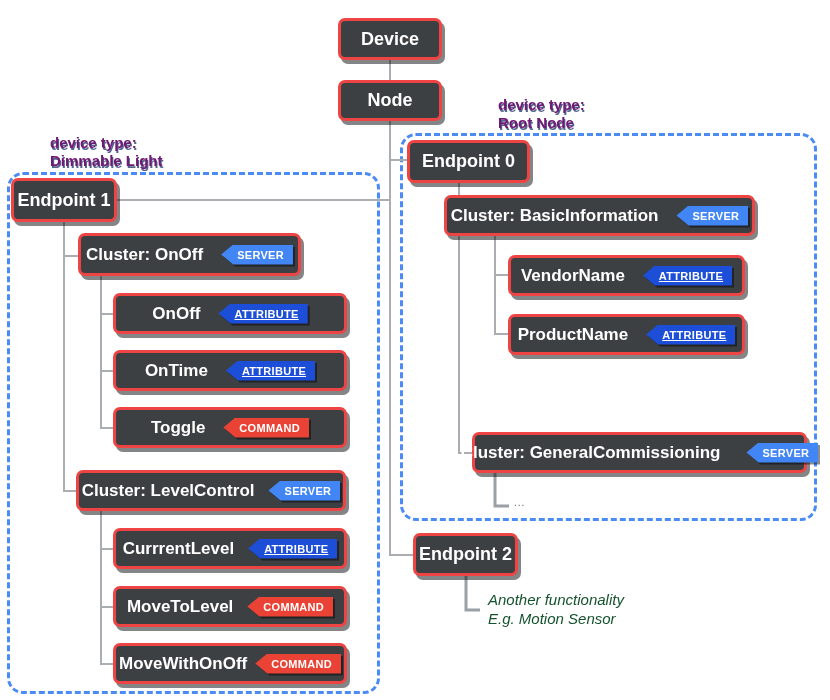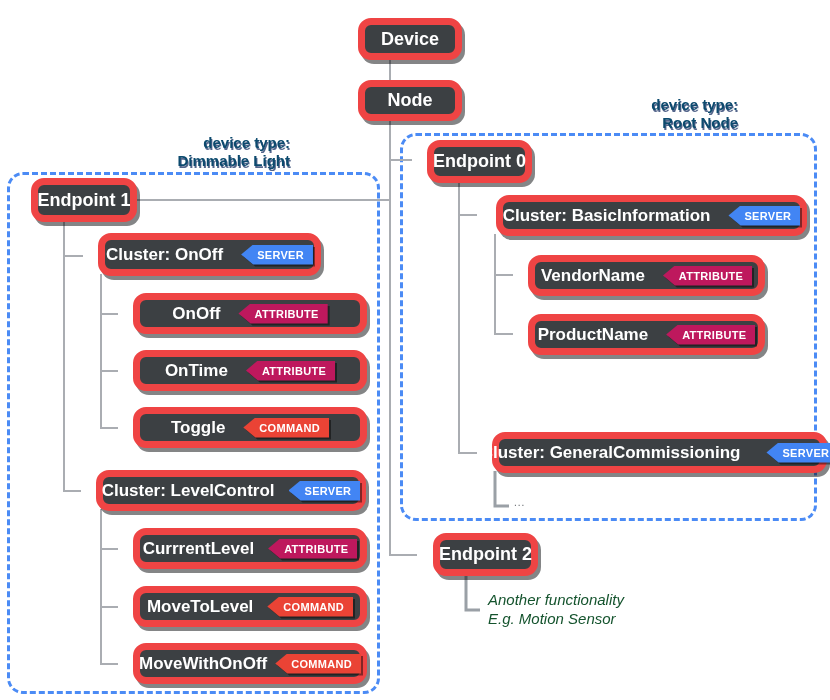--- a/index.html
+++ b/index.html
@@ -1,32 +1,32 @@
 <!DOCTYPE html>
 <html><head>
 <meta charset="utf-8">
 <style>
   html,body{margin:0;padding:0;background:#ffffff;}
   #canvas{position:relative;width:830px;height:700px;background:#ffffff;overflow:hidden;
           font-family:"Liberation Sans",sans-serif;}
   .group{position:absolute;border:3px dashed #4b8bf5;border-radius:16px;z-index:1;box-sizing:border-box;}
-  .grouplabel{position:absolute;text-align:right;color:#0c4a6e;font-weight:bold;font-size:15px;
+  .grouplabel{position:absolute;text-align:left;color:#701a75;font-weight:bold;font-size:15px;
               line-height:18px;z-index:2;text-shadow:1px 2px 0 rgba(26,50,100,0.75);}
   #lines{position:absolute;left:0;top:0;z-index:2;}
-  .nodebox{position:absolute;box-sizing:border-box;background:#3c4043;border:7px solid #ef4444;
-           border-radius:13px;box-shadow:3px 4px 0 rgba(10,11,13,0.5);display:flex;align-items:center;
+  .nodebox{position:absolute;box-sizing:border-box;background:#3c4043;border:3px solid #ef4444;
+           border-radius:7px;box-shadow:3px 4px 0 rgba(10,11,13,0.5);display:flex;align-items:center;
            justify-content:center;gap:18px;color:#ffffff;font-weight:bold;font-size:17px;
-           white-space:nowrap;z-index:3;margin-left:20px;}
+           white-space:nowrap;z-index:3;}
   .nodebox.big{font-size:18px;}
   .badge-wrap{filter:drop-shadow(2px 2.5px 0 rgba(0,0,0,0.45));display:inline-block;line-height:0;}
   .badge{display:inline-block;clip-path:polygon(0 50%,12px 0,100% 0,100% 100%,12px 100%);
          color:#fff;font-size:11px;font-weight:bold;letter-spacing:0.3px;
          padding:4px 9px 4px 16px;line-height:12px;}
   .badge.server{background:#4285f4;}
-  .badge.attribute{background:#be185d;}
+  .badge.attribute{background:#1d4ed8;text-decoration:underline;}
   .badge.command{background:#ea4335;}
   .note{position:absolute;color:#14532d;font-size:15px;font-style:italic;line-height:19px;z-index:3;}
   .ellipsis{position:absolute;color:#61666b;font-size:10px;letter-spacing:1px;z-index:3;}
 </style>
 </head>
 <body>
 
 <div id="canvas">
 
   <div class="group" style="left:7px;top:172px;width:373px;height:522px"></div>
@@ -72,24 +72,24 @@
     </g>
   </svg>
 
   <div class="nodebox big" style="left:338px;top:18px;width:104px;height:42px">
     <span>Device</span>
   </div>
   <div class="nodebox big" style="left:338px;top:80px;width:104px;height:41px">
     <span>Node</span>
   </div>
 
-  <div class="nodebox big" style="left:407px;top:140px;width:105px;height:43px">
+  <div class="nodebox big" style="left:407px;top:140px;width:123px;height:43px">
     <span>Endpoint 0</span>
   </div>
-  <div class="nodebox" style="left:476px;top:195px;width:311px;height:41px">
+  <div class="nodebox" style="left:444px;top:195px;width:311px;height:41px">
     <span>Cluster: BasicInformation</span>
     <span class="badge-wrap"><span class="badge server">SERVER</span></span>
   </div>
   <div class="nodebox" style="left:508px;top:255px;width:237px;height:41px">
     <span>VendorName</span>
     <span class="badge-wrap"><span class="badge attribute">ATTRIBUTE</span></span>
   </div>
   <div class="nodebox" style="left:508px;top:314px;width:237px;height:41px">
     <span>ProductName</span>
     <span class="badge-wrap"><span class="badge attribute">ATTRIBUTE</span></span>

